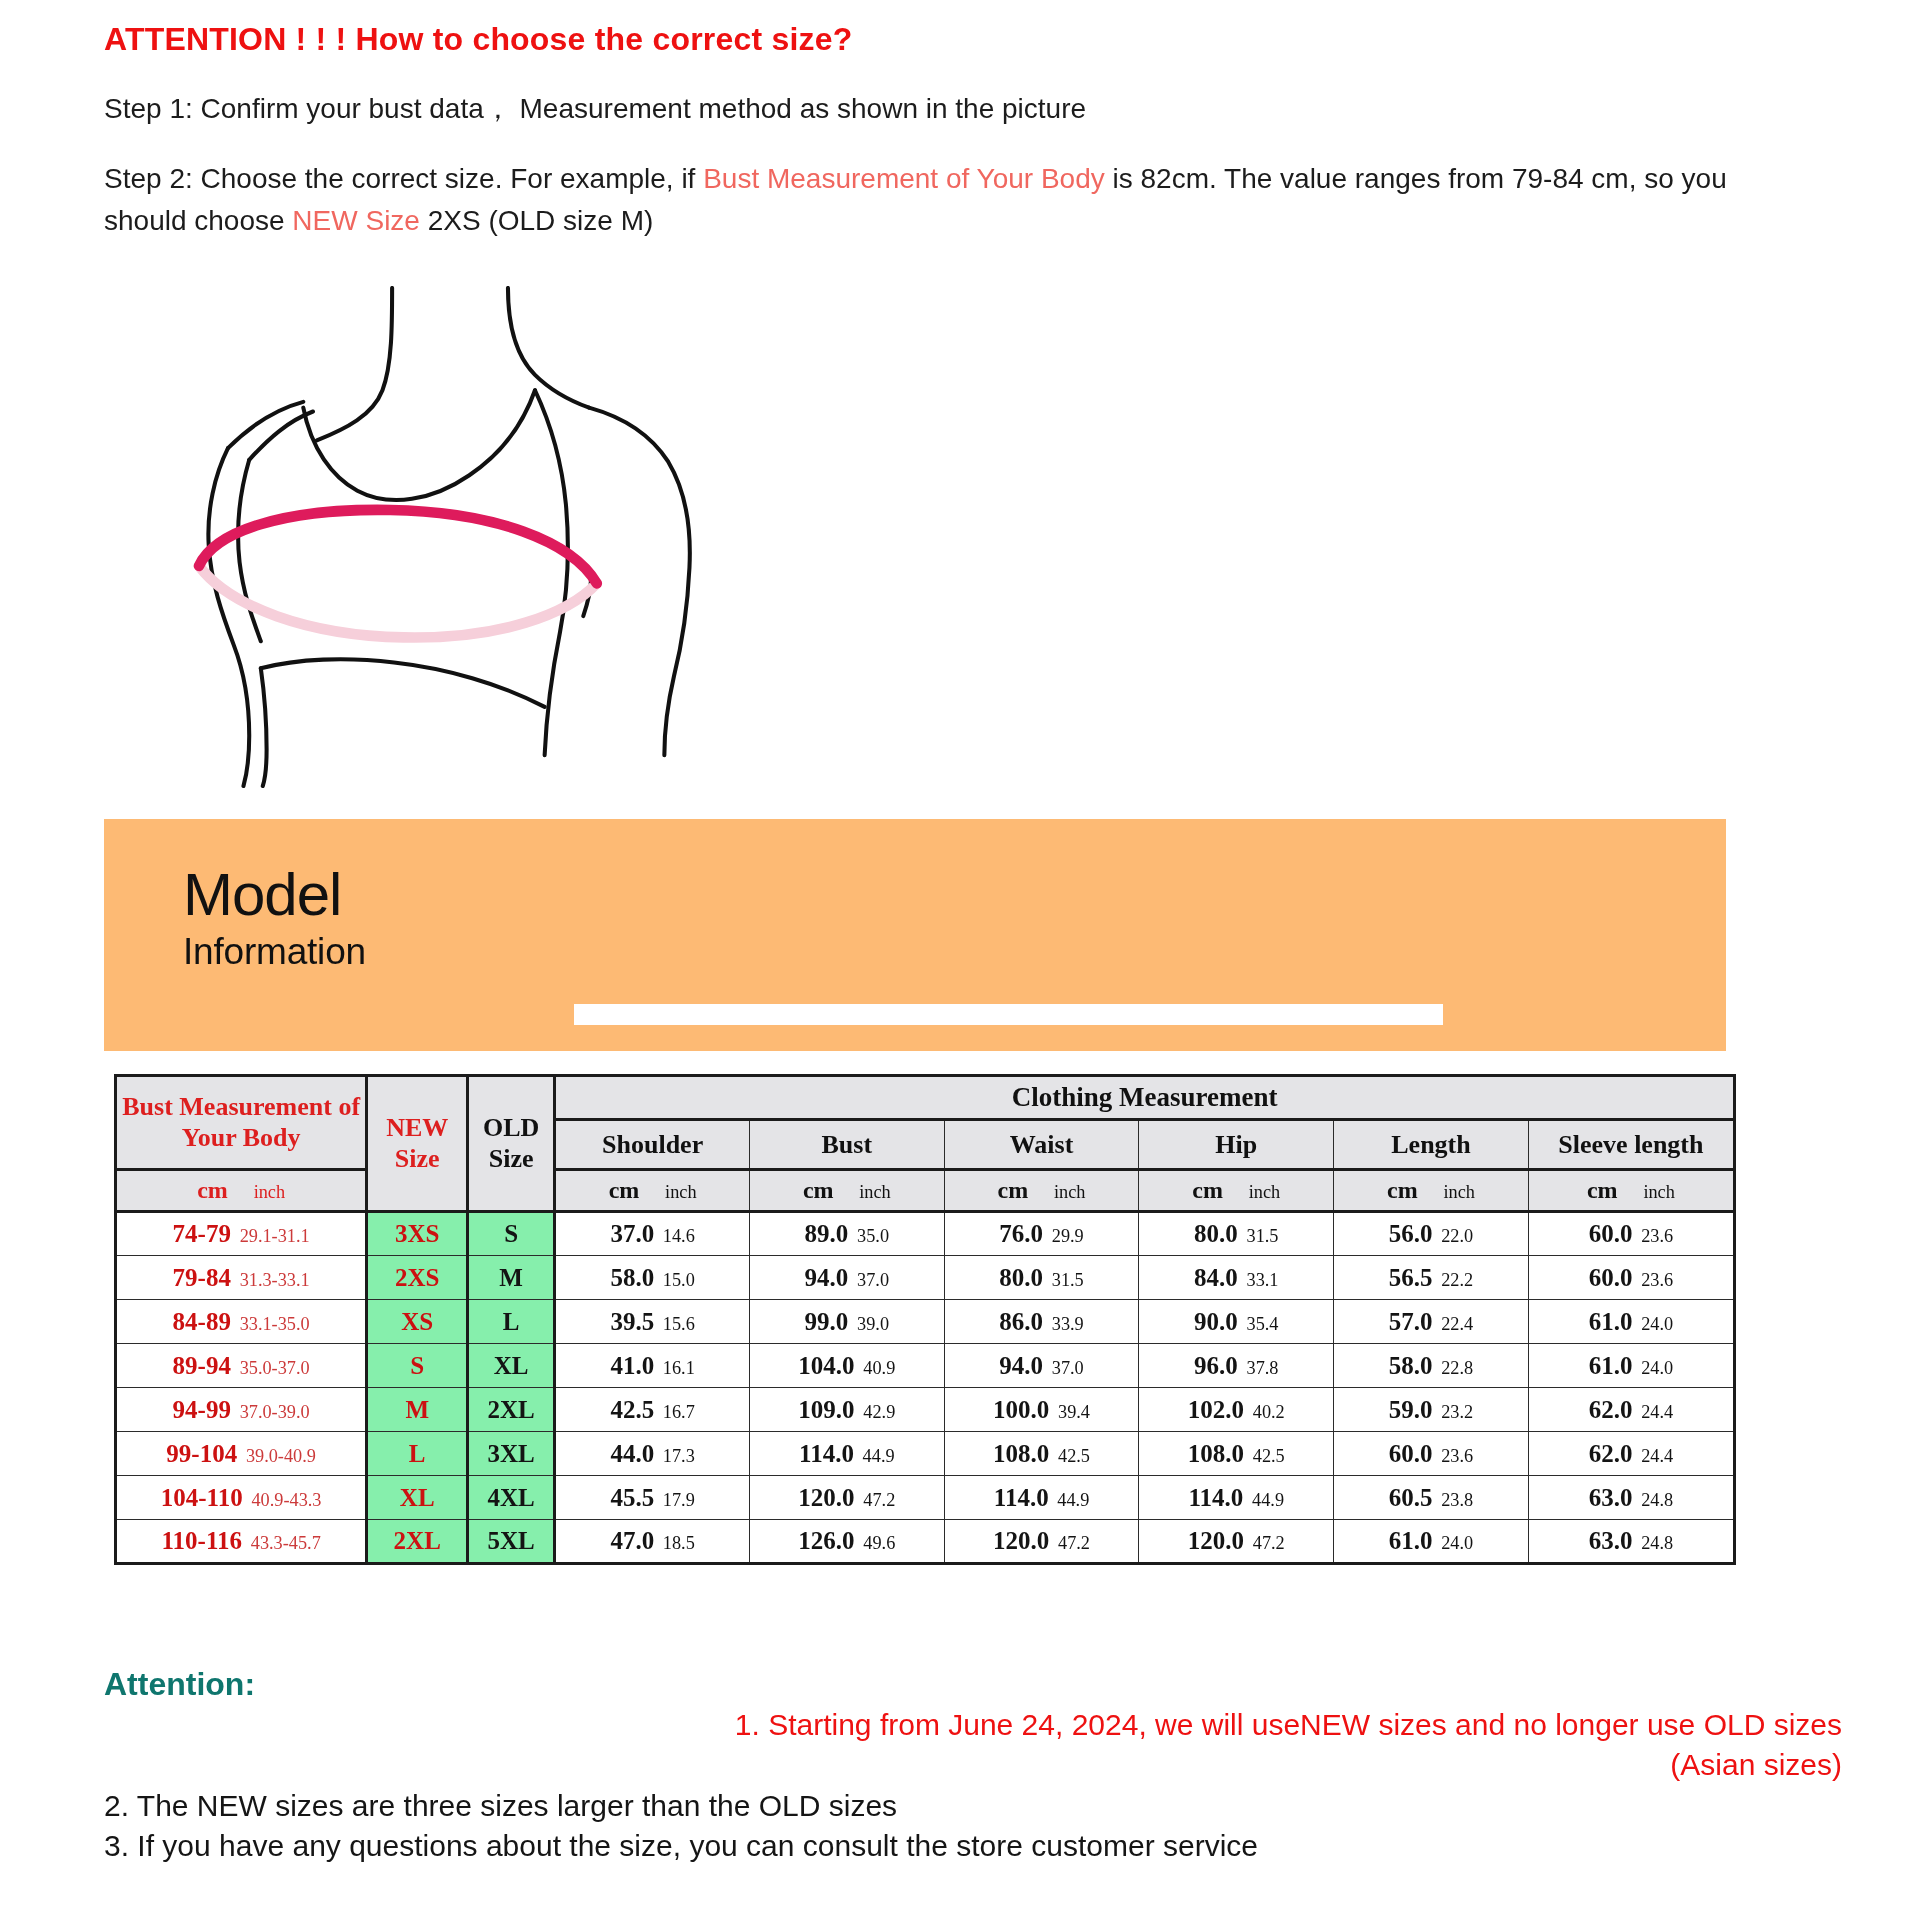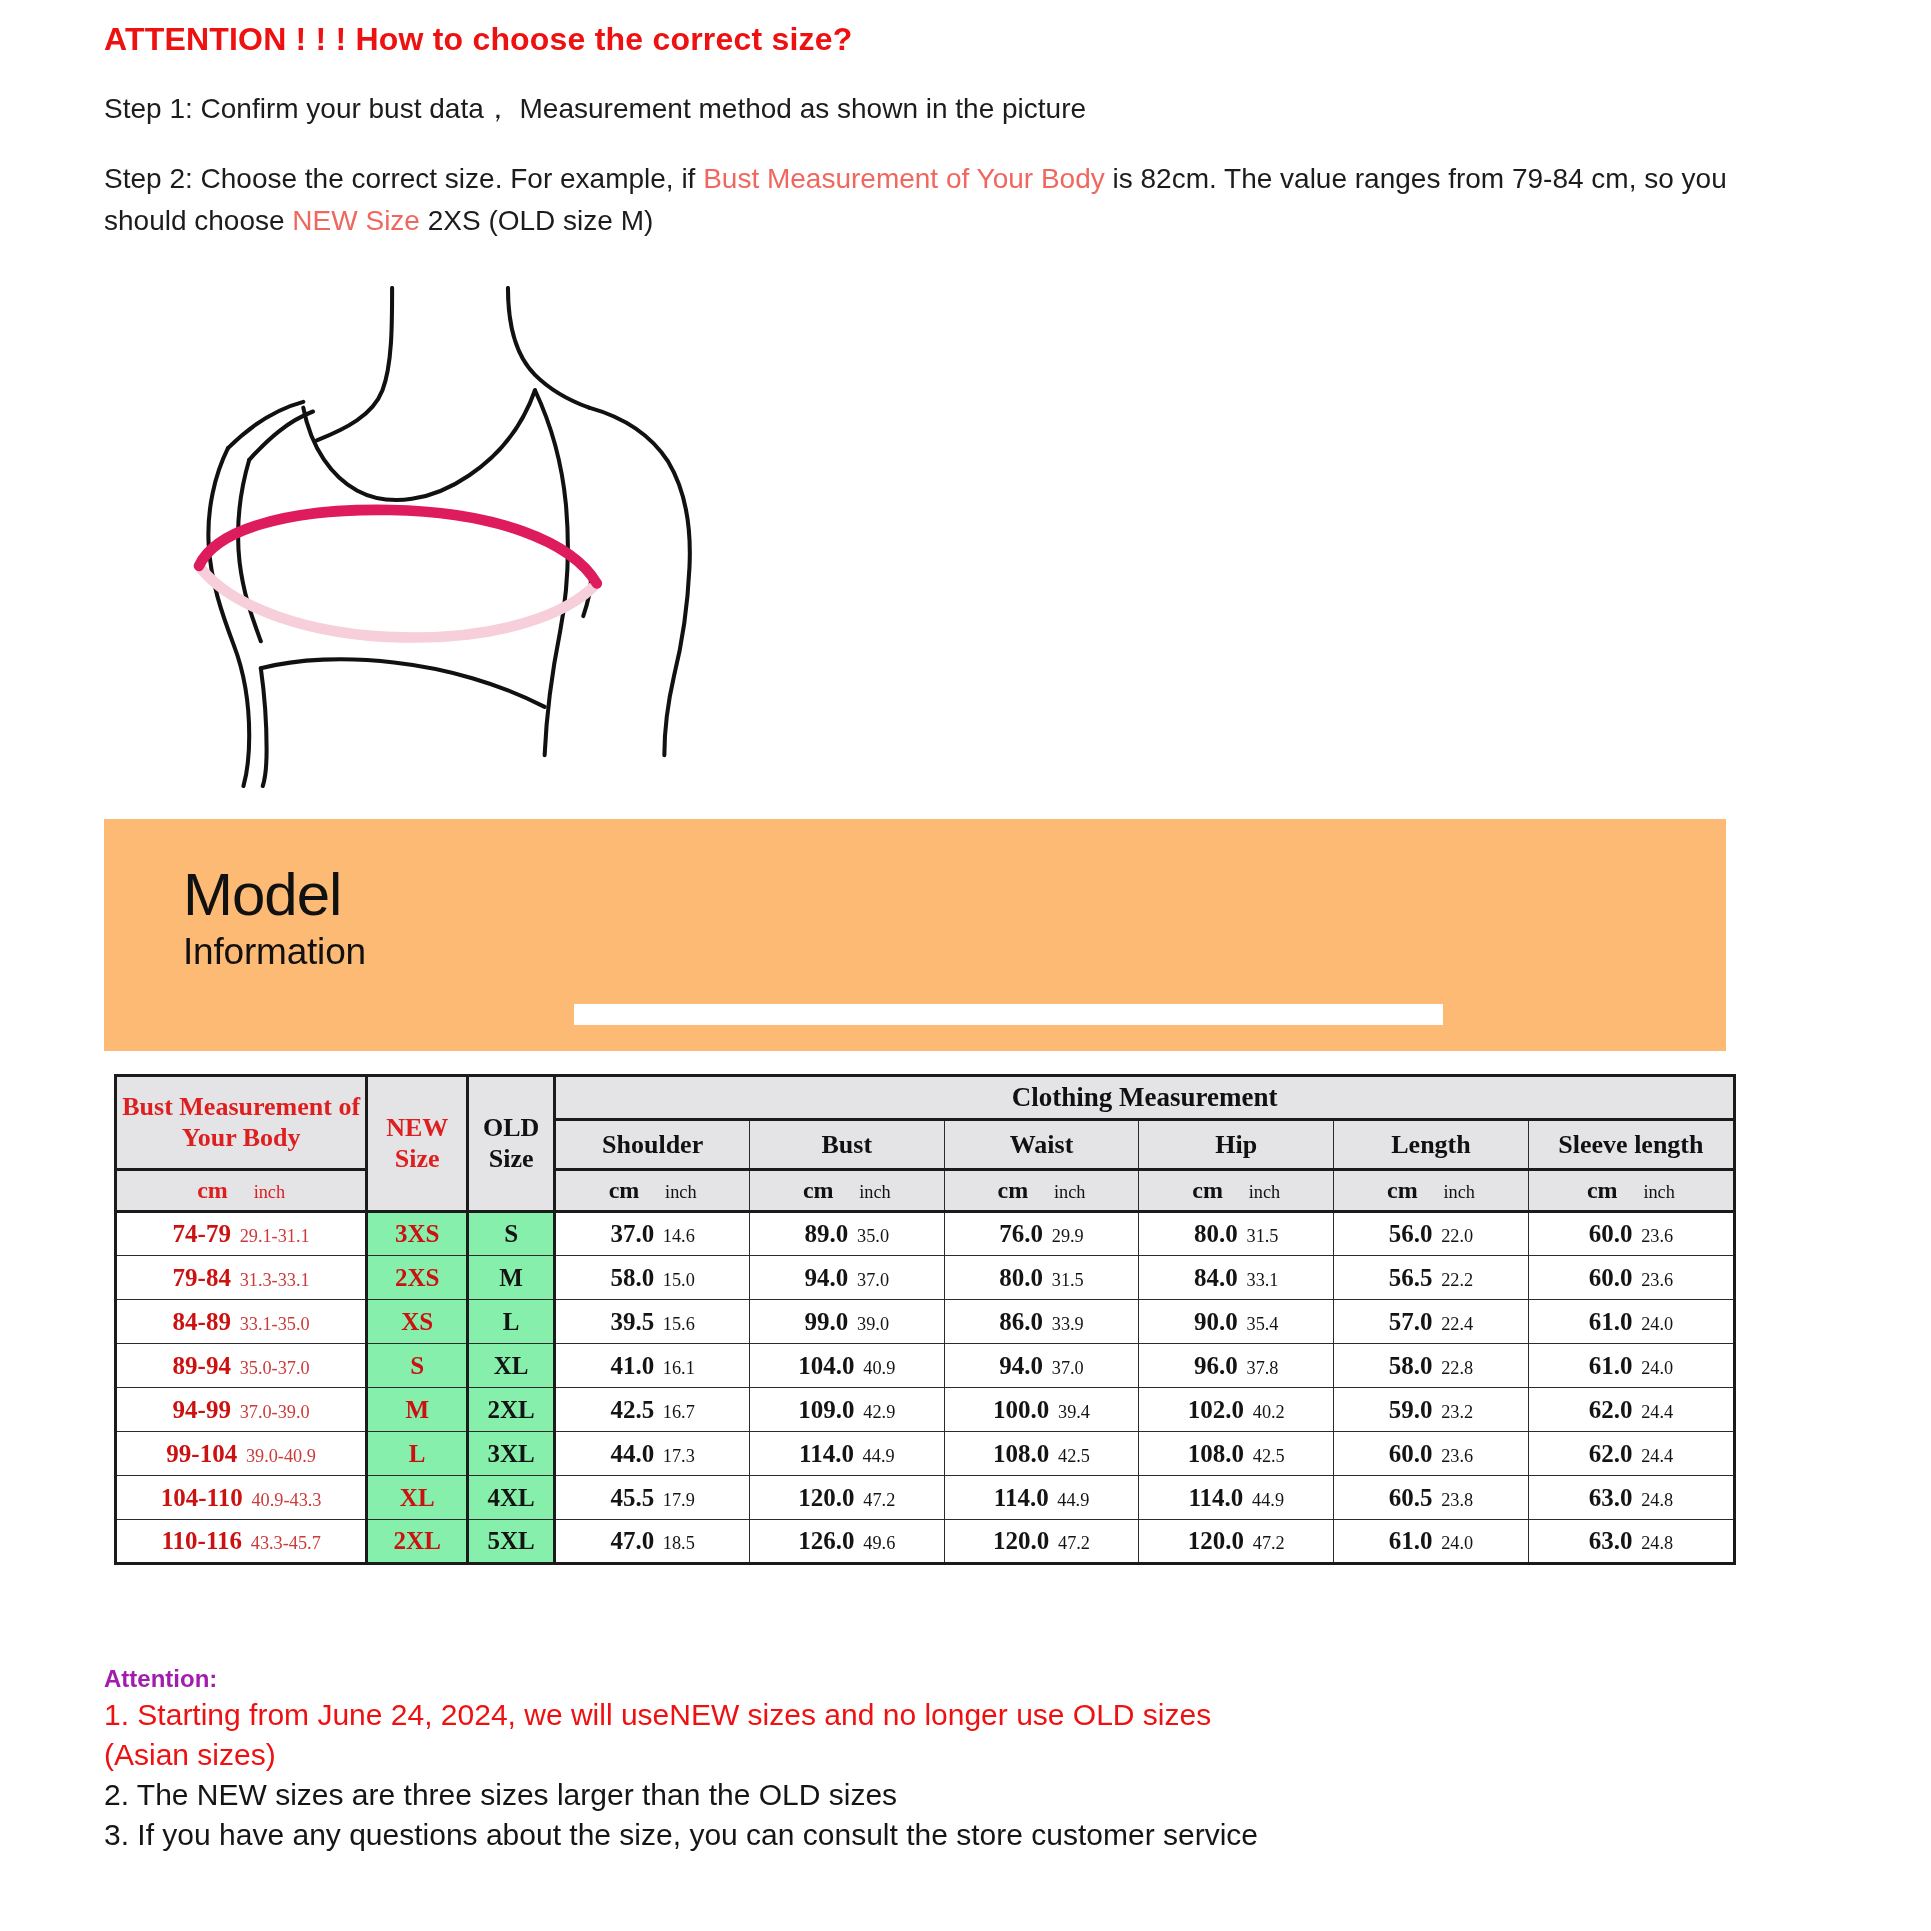--- a/index.html
+++ b/index.html
@@ -102,23 +102,23 @@
   .pair .big { font-size: 25px; font-weight: bold; color: #141414; }
   .pair .small { font-size: 18.3px; color: #141414; }
   .pair.red .big { color: #cc1111; }
   .pair.red .small { color: #cc3a3a; }
   .sizecell span { font-size: 25px; font-weight: bold; }
   .sizecell.new span { color: #cc1111; }
   .sizecell.old span { color: #141414; }
 
   
   .bottom { position: absolute; left: 104px; top: 1663px; width: 1738px; }
-  .bottom h3 { margin: 0; font-size: 24px; font-weight: bold; color: #a21caf; line-height: 1.32; }
+  .bottom h3 { margin: 0; font-size: 32px; font-weight: bold; color: #0f766e; line-height: 1.32; }
   .bottom p { margin: 0; font-size: 30px; line-height: 1.34; }
-  .bottom p.red { color: #ee1111; }
+  .bottom p.red { color: #ee1111; text-align: right; }
   .bottom p.blk { color: #151515; }
 </style>
 </head>
 <body>
 
 <div class="page">
 
   <div class="intro">
     <div class="headline">ATTENTION ! ! ! How to choose the correct size?</div>
     <div class="step">Step 1: Confirm your bust data，  Measurement method as shown in the picture</div>

